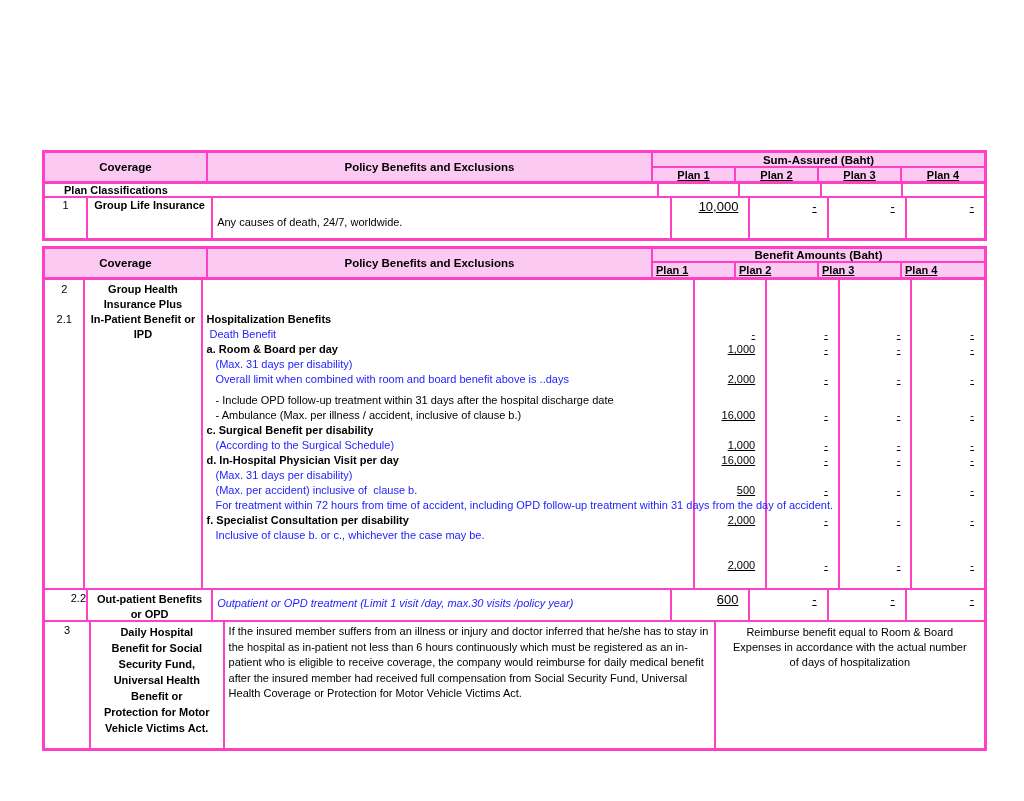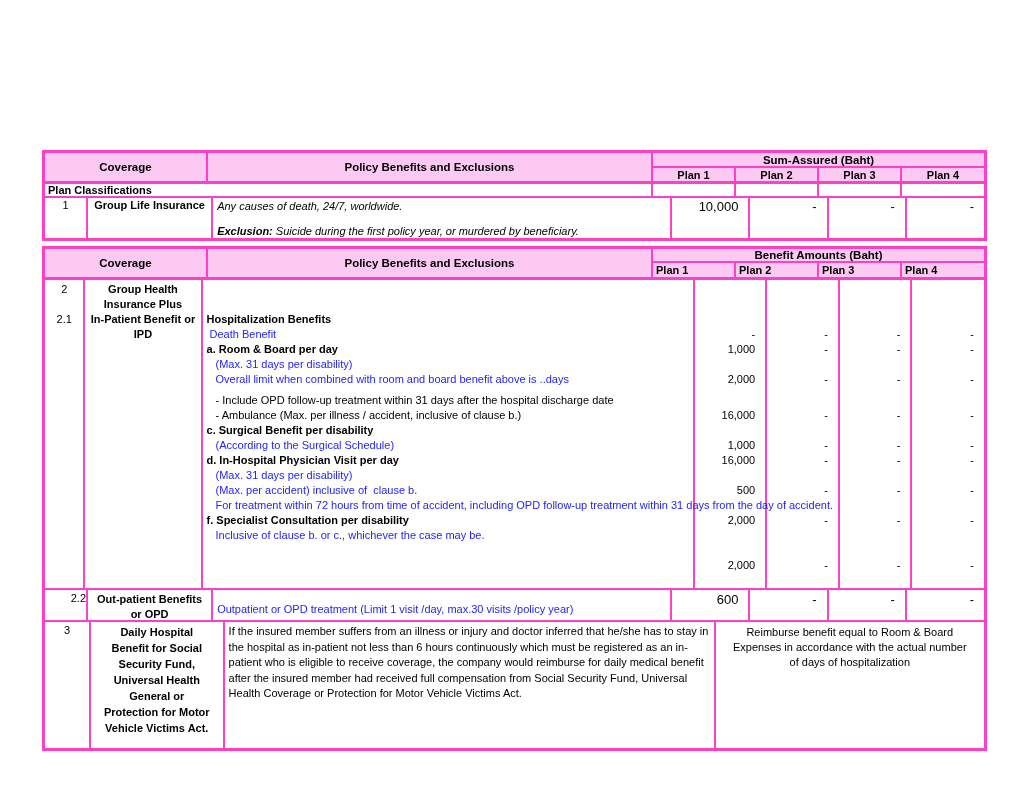--- a/index.html
+++ b/index.html
@@ -15,70 +15,70 @@
   .t2{top:246px;}
   .row{display:flex;border-bottom:2px solid var(--pink);}
   .row:last-child{border-bottom:none;}
   .row.hdr{border-bottom:3px solid var(--pink);background:var(--fill);height:31px;}
   .cell{border-right:2px solid var(--pink);overflow:visible;}
   .cell:last-child{border-right:none;}
   
   .c-num{width:46px;}
   .c-name{width:134px;}
   .c-desc{width:492px;}
-  .c-plan{width:83px;}
+  .c-plan{width:83px;text-decoration:underline;}
   .c-plan.last{width:82px;}
   .w-cov{width:180px;}
   .w-plans{width:331px;}
   .w-secL{width:608px;}
   
   .hc{display:flex;align-items:center;justify-content:center;font-weight:bold;font-size:11.5px;}
   .plans-wrap{display:flex;flex-direction:column;}
   .amount-title{height:14px;border-bottom:2px solid var(--pink);display:flex;align-items:center;justify-content:center;font-weight:bold;font-size:11.5px;}
   .t1 .amount-title{height:15px;}
   .plan-labels{display:flex;flex:1;}
   .plan-labels .pl{border-right:2px solid var(--pink);display:flex;align-items:center;font-weight:bold;font-size:11px;}
   .plan-labels .pl:last-child{border-right:none;}
   .t1 .plan-labels .pl{justify-content:center;}
   .t2 .plan-labels .pl{justify-content:flex-start;padding-left:3px;}
   
-  .sec{height:14px;}
+  .sec{height:14px;padding-left:16px;}
   .sec .w-secL{font-weight:bold;font-size:11px;padding-left:3px;display:flex;align-items:center;}
   
   .line{height:15px;line-height:15px;font-size:11px;white-space:pre;}
   .bold{font-weight:bold;}
   .blue{color:var(--blue);}
   .ind0{padding-left:4px;}
   .ind1{padding-left:7px;}
   .ind2{padding-left:13px;}
   .ovf{position:relative;z-index:5;}
   .opaque{background:#fff;}
   .gap{height:6px;}
   .sp10{height:10px;}
   
   .body1{height:40px;}
   .body1 .c-num{display:flex;justify-content:center;font-size:11px;padding-top:1px;}
   .body1 .c-name{display:flex;justify-content:center;font-size:11px;font-weight:bold;padding-top:1px;}
-  .desc1{overflow:hidden;padding-top:1px;font-style:italic;}
+  .desc1{overflow:hidden;padding-top:17px;}
   .valcell{font-size:13px;text-align:right;padding:1px 10px 0 0;}
   
   .mega{height:310px;}
   .numstack{font-size:11px;text-align:center;padding-top:2px;}
   .numstack .numA{height:30px;line-height:15px;}
   .numstack .numB{height:15px;line-height:15px;}
   .namestack{padding-top:2px;text-align:center;}
   .namestack .nline{height:15px;line-height:15px;font-size:11px;font-weight:bold;white-space:pre;}
   .descstack{padding-top:32px;}
   .planstack{padding-top:32px;}
   .pline{height:15px;line-height:15px;font-size:11px;text-align:right;padding-right:10px;white-space:pre;}
   
   .r22{height:32px;}
   .r22 .c-num{font-size:11px;text-align:right;padding-top:2px;}
   .r22 .namestack{padding-top:2px;}
-  .r22 .c-desc{padding-top:12px;}
+  .r22 .c-desc{padding-top:6px;font-style:italic;}
   .r22 .valcell{padding-top:2px;}
   
   .r3{height:126px;}
   .r3 .c-num{font-size:11px;text-align:center;padding-top:2px;}
   .r3 .namestack{padding-top:2px;}
   .r3 .namestack .nline{height:16px;line-height:16px;}
   .para{font-size:11px;line-height:15.5px;padding:2px 3px 0 4px;}
   .reimb{width:269px;font-size:11px;line-height:15px;text-align:center;padding:3px 12px 0 12px;}
 </style>
 </head>
@@ -267,21 +267,21 @@
       <div class="cell c-plan last valcell">-</div>
     </div>
 
     <div class="row r3">
       <div class="cell c-num">3</div>
       <div class="cell c-name namestack">
           <div class="nline">Daily Hospital</div>
           <div class="nline">Benefit for Social</div>
           <div class="nline">Security Fund,</div>
           <div class="nline">Universal Health</div>
-          <div class="nline">General or</div>
+          <div class="nline">Benefit or</div>
           <div class="nline">Protection for Motor</div>
           <div class="nline">Vehicle Victims Act.</div>
         </div>
       <div class="cell c-desc">
         <div class="para">If the insured member suffers from an illness or injury and doctor inferred that he/she has to stay in the hospital as in-patient not less than 6 hours continuously which must be registered as an in-patient who is eligible to receive coverage, the company would reimburse for daily medical benefit after the insured member had received full compensation from Social Security Fund, Universal Health Coverage or Protection for Motor Vehicle Victims Act.</div>
       </div>
       <div class="cell reimb">Reimburse benefit equal to Room &amp; Board Expenses in accordance with the actual number of days of hospitalization</div>
     </div>
   </div>
 

